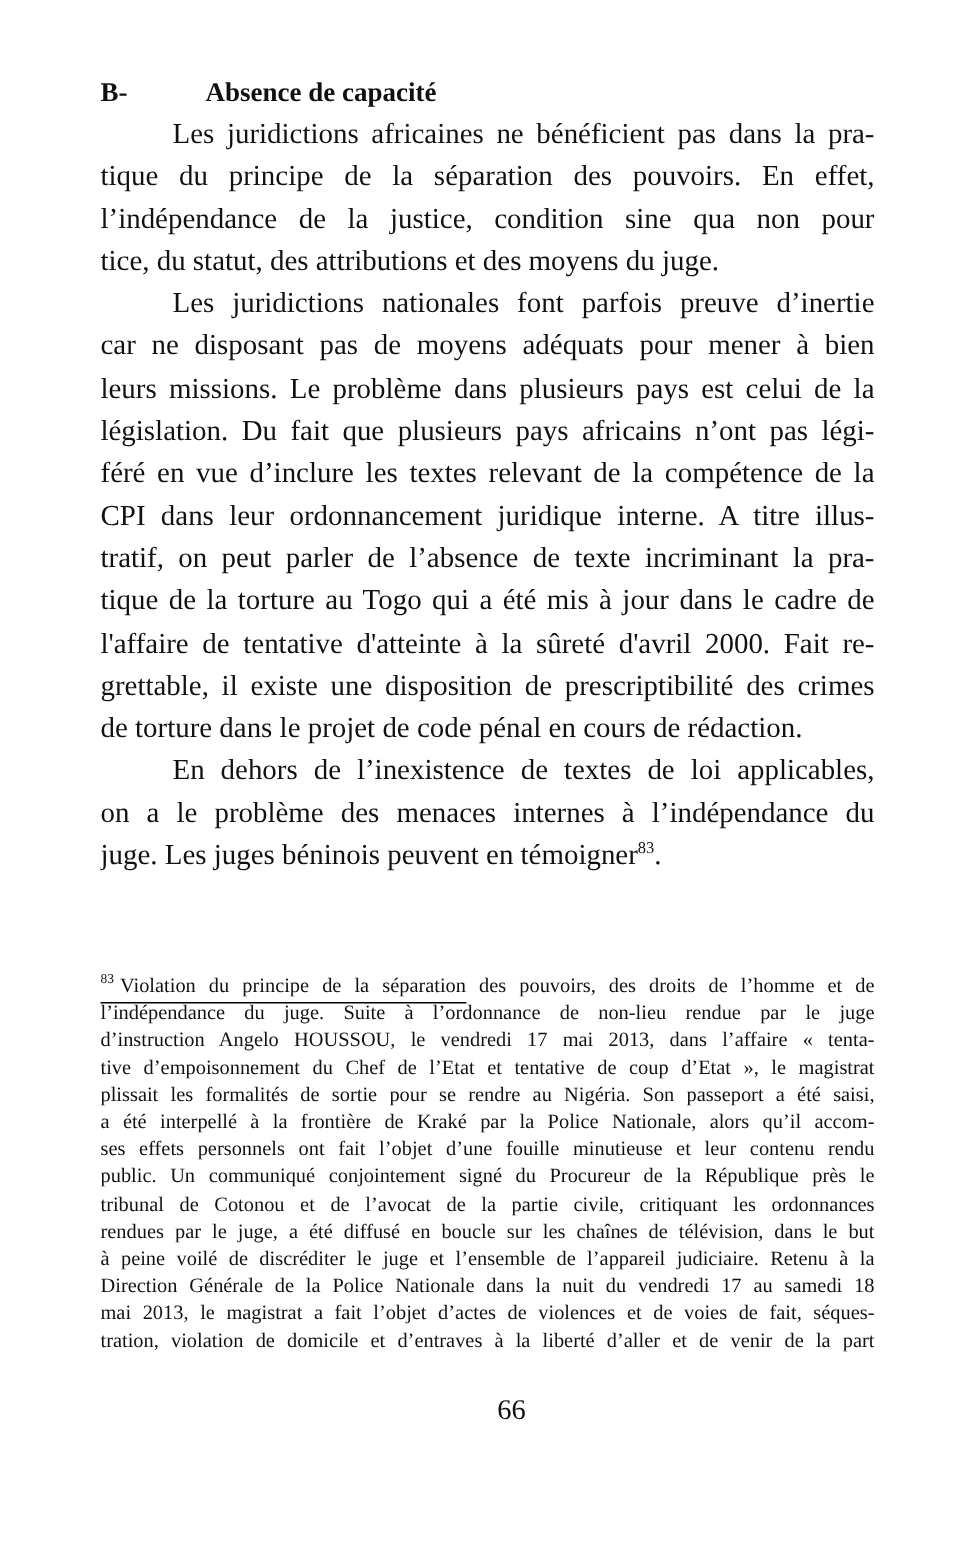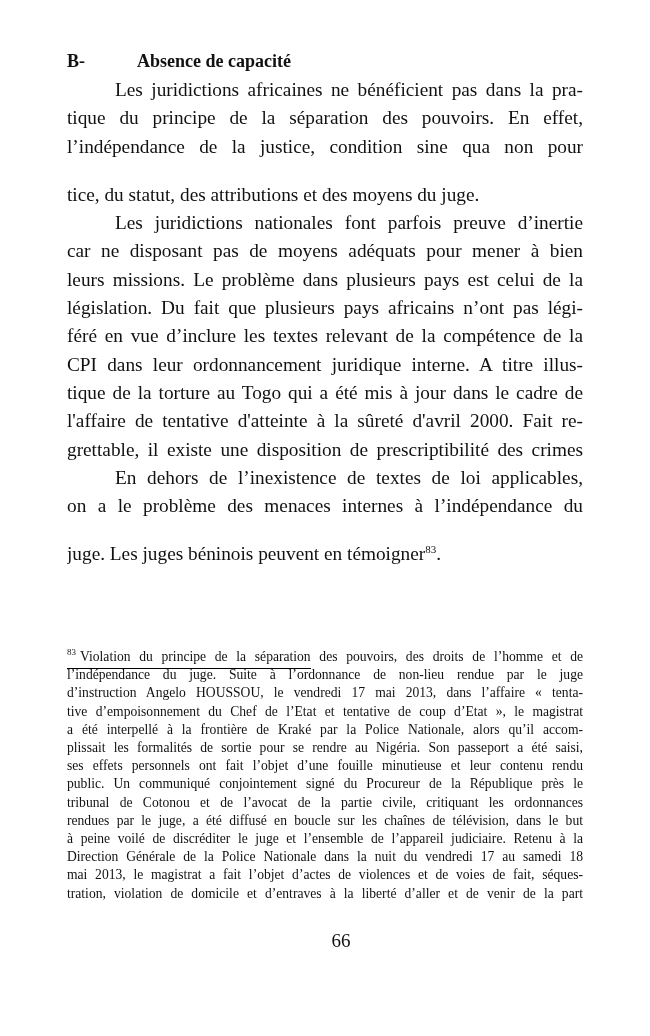--- a/index.html
+++ b/index.html
@@ -1,21 +1,21 @@
 <!DOCTYPE html>
 <html><head>
 <meta charset="utf-8">
 <style>
   html, body { margin: 0; padding: 0; background: #ffffff; }
   body { width: 650px; height: 1036px; position: relative; overflow: hidden; color: #111; font-family: "Liberation Serif", serif; }
   .page { position: absolute; left: 67px; top: 48px; width: 516px; }
   .heading { font-weight: bold; font-size: 18px; line-height: 26px; margin: 0 0 2px 0; display: flex; }
   .heading .num { width: 70px; display: inline-block; }
   .body-line { font-size: 19.3px; line-height: 28.3px; text-align: justify; text-align-last: justify; margin: 0; white-space: nowrap; overflow: hidden; }
-  .body-line.last { text-align-last: left; margin-top: 20px; }
+  .body-line.last { text-align-last: left; }
   .body-line.indent { padding-left: 48px; }
   .sup { font-size: 11px; vertical-align: super; line-height: 0; }
   .rule { position: absolute; left: 67px; top: 668px; width: 244px; height: 1px; background: #000; }
   .foot { position: absolute; left: 67px; top: 648px; width: 516px; }
   .foot-line { font-size: 13.6px; line-height: 18.2px; text-align: justify; text-align-last: justify; margin: 0; white-space: nowrap; overflow: hidden; }
   .foot-line .fnum { font-size: 9px; vertical-align: super; line-height: 0; margin-right: 4px; }
   .pagenum { position: absolute; left: 16px; width: 650px; top: 929px; text-align: center; font-size: 19px; line-height: 24px; }
 </style>
 </head>
 <body>
@@ -33,41 +33,43 @@
     <p class="body-line last">tice, du statut, des attributions et des moyens du juge.</p>
   </div>
 
   <div>
     <p class="body-line indent">Les juridictions nationales font parfois preuve d’inertie</p>
     <p class="body-line">car ne disposant pas de moyens adéquats pour mener à bien</p>
     <p class="body-line">leurs missions. Le problème dans plusieurs pays est celui de la</p>
     <p class="body-line">législation. Du fait que plusieurs pays africains n’ont pas légi-</p>
     <p class="body-line">féré en vue d’inclure les textes relevant de la compétence de la</p>
     <p class="body-line">CPI dans leur ordonnancement juridique interne. A titre illus-</p>
+    <p class="body-line">tratif, on peut parler de l’absence de texte incriminant la pra-</p>
     <p class="body-line">tique de la torture au Togo qui a été mis à jour dans le cadre de</p>
     <p class="body-line">l'affaire de tentative d'atteinte à la sûreté d'avril 2000. Fait re-</p>
     <p class="body-line">grettable, il existe une disposition de prescriptibilité des crimes</p>
+    <p class="body-line last">de torture dans le projet de code pénal en cours de rédaction.</p>
   </div>
 
   <div>
     <p class="body-line indent">En dehors de l’inexistence de textes de loi applicables,</p>
     <p class="body-line">on a le problème des menaces internes à l’indépendance du</p>
     <p class="body-line last"><span>juge. Les juges béninois peuvent en témoigner</span><span class="sup">83</span><span>.</span></p>
   </div>
 </div>
 
 <div class="rule"></div>
 
 <div class="foot">
   <p class="foot-line"><span class="fnum">83</span><span>Violation du principe de la séparation des pouvoirs, des droits de l’homme et de</span></p>
   <p class="foot-line">l’indépendance du juge. Suite à l’ordonnance de non-lieu rendue par le juge</p>
   <p class="foot-line">d’instruction Angelo HOUSSOU, le vendredi 17 mai 2013, dans l’affaire « tenta-</p>
   <p class="foot-line">tive d’empoisonnement du Chef de l’Etat et tentative de coup d’Etat », le magistrat</p>
+  <p class="foot-line">plissait les formalités de sortie pour se rendre au Nigéria. Son passeport a été saisi,</p>
   <p class="foot-line">a été interpellé à la frontière de Kraké par la Police Nationale, alors qu’il accom-</p>
-  <p class="foot-line">plissait les formalités de sortie pour se rendre au Nigéria. Son passeport a été saisi,</p>
   <p class="foot-line">ses effets personnels ont fait l’objet d’une fouille minutieuse et leur contenu rendu</p>
   <p class="foot-line">public. Un communiqué conjointement signé du Procureur de la République près le</p>
   <p class="foot-line">tribunal de Cotonou et de l’avocat de la partie civile, critiquant les ordonnances</p>
   <p class="foot-line">rendues par le juge, a été diffusé en boucle sur les chaînes de télévision, dans le but</p>
   <p class="foot-line">à peine voilé de discréditer le juge et l’ensemble de l’appareil judiciaire. Retenu à la</p>
   <p class="foot-line">Direction Générale de la Police Nationale dans la nuit du vendredi 17 au samedi 18</p>
   <p class="foot-line">mai 2013, le magistrat a fait l’objet d’actes de violences et de voies de fait, séques-</p>
   <p class="foot-line">tration, violation de domicile et d’entraves à la liberté d’aller et de venir de la part</p>
 </div>
 

